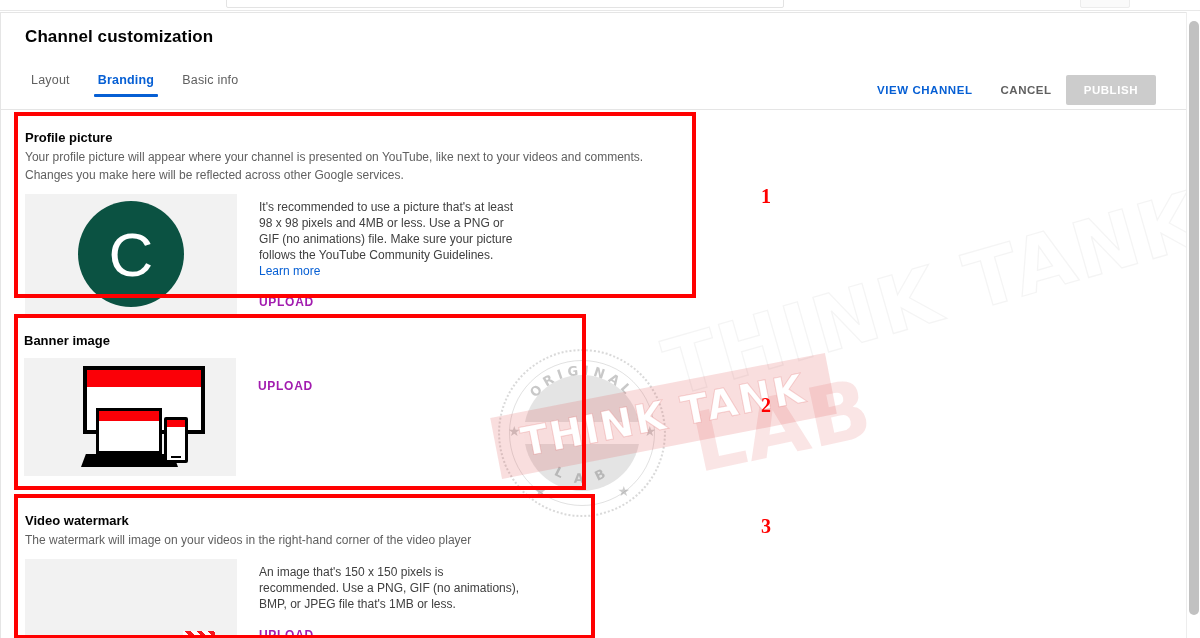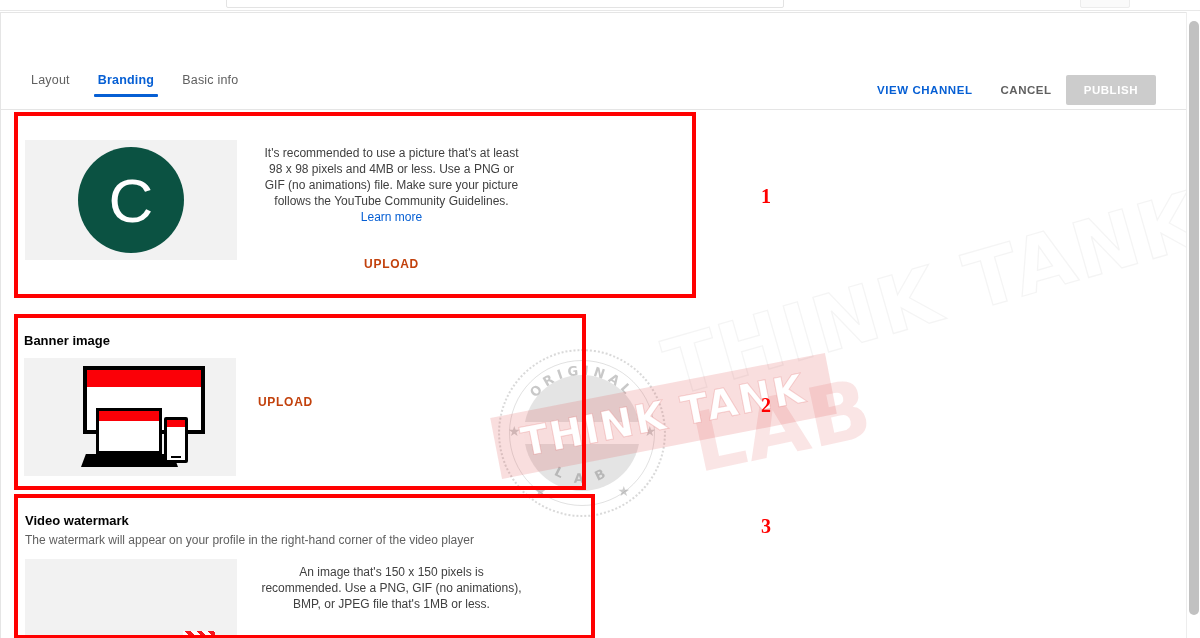--- a/index.html
+++ b/index.html
@@ -172,30 +172,30 @@
     font-size: 12px; color: #606060; line-height: 18px; margin: 0;
     max-width: 660px;
   }
   .sec-body { display: flex; margin-top: 10px; }
   .preview {
     background: #f2f2f2;
     flex: 0 0 auto;
     position: relative;
     display: flex; align-items: center; justify-content: center;
   }
-  .sec-info { margin-left: 22px; padding-top: 5px; text-align: center; }
+  .sec-info { margin-left: 22px; padding-top: 5px; }
   .sec-info p {
     margin: 0; font-size: 12px; color: #404040; line-height: 16px;
     max-width: 265px;
   }
   .inline-link { color: #065fd4; text-decoration: none; }
   .upload-btn {
-    display: inline-block; margin-top: 32px;
+    display: inline-block; margin-top: 16px;
     font-size: 12px; font-weight: bold; letter-spacing: .7px;
-    color: #c2410c; cursor: pointer;
+    color: #a21caf; cursor: pointer;
   }
 
   
   .avatar {
     width: 106px; height: 106px; border-radius: 50%;
     background: #0b5242;
     display: flex; align-items: center; justify-content: center;
     color: #ffffff; font-size: 62px; font-weight: normal;
     font-family: "Liberation Sans", sans-serif;
   }
@@ -291,38 +291,41 @@
         <span class="star right">★</span>
         <span class="star bl">★</span>
         <span class="star br">★</span>
       </div>
 
       <div class="wm-banner">
         <span>THINK TANK</span>
       </div>
     </div>
 
+    <div class="page-title">Channel customization</div>
 
     <div class="tabs">
       <div class="tab">Layout</div>
       <div class="tab active">Branding</div>
       <div class="tab">Basic info</div>
     </div>
 
     <div class="header-actions">
       <div class="act link">VIEW CHANNEL</div>
       <div class="act muted">CANCEL</div>
       <div class="act primary">PUBLISH</div>
     </div>
 
     <div class="hdr-rule"></div>
 
     <div class="content">
 
       <div class="section" style="left:24px; top:20px; width:660px;">
+        <div class="sec-title">Profile picture</div>
+        <p class="sec-desc">Your profile picture will appear where your channel is presented on YouTube, like next to your videos and comments. Changes you make here will be reflected across other Google services.</p>
         <div class="sec-body">
           <div class="preview" style="width:212px; height:120px;">
             <div class="avatar">
               <span>C</span>
             </div>
           </div>
           <div class="sec-info">
             <p>
               <span>It's recommended to use a picture that's at least 98 x 98 pixels and 4MB or less. Use a PNG or GIF (no animations) file. Make sure your picture follows the YouTube Community Guidelines.</span>
               <a class="inline-link" href="#">Learn more</a>
@@ -351,21 +354,21 @@
             </div>
           </div>
           <div class="sec-info">
             <div class="upload-btn">UPLOAD</div>
           </div>
         </div>
       </div>
 
       <div class="section" style="left:24px; top:403px; width:560px;">
         <div class="sec-title">Video watermark</div>
-        <p class="sec-desc">The watermark will appear on your profile in the right-hand corner of the video player</p>
+        <p class="sec-desc">The watermark will image on your videos in the right-hand corner of the video player</p>
         <div class="sec-body">
           <div class="preview" style="width:212px; height:120px; overflow:hidden;">
             <div class="wm-hatch"></div>
 
           </div>
           <div class="sec-info">
             <p>
               <span>An image that's 150 x 150 pixels is recommended. Use a PNG, GIF (no animations), BMP, or JPEG file that's 1MB or less.</span>
             </p>
             <div class="upload-btn">UPLOAD</div>

